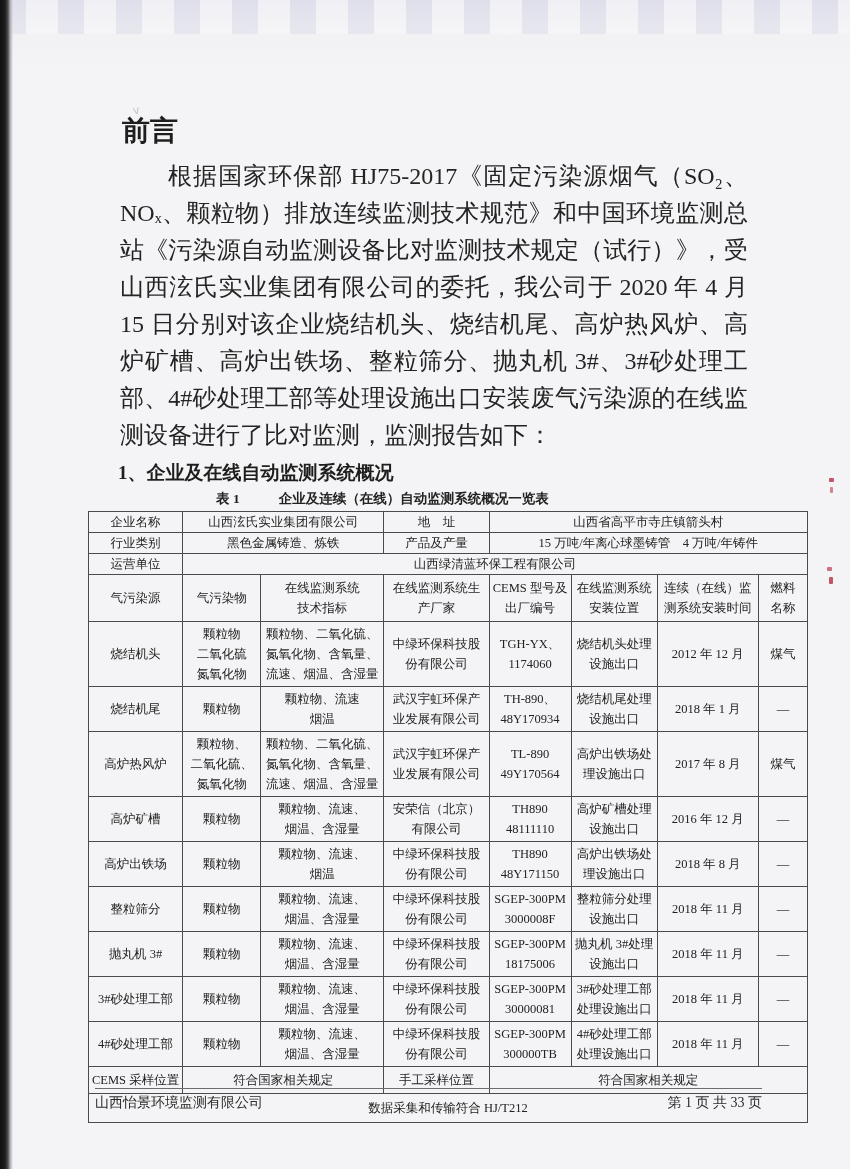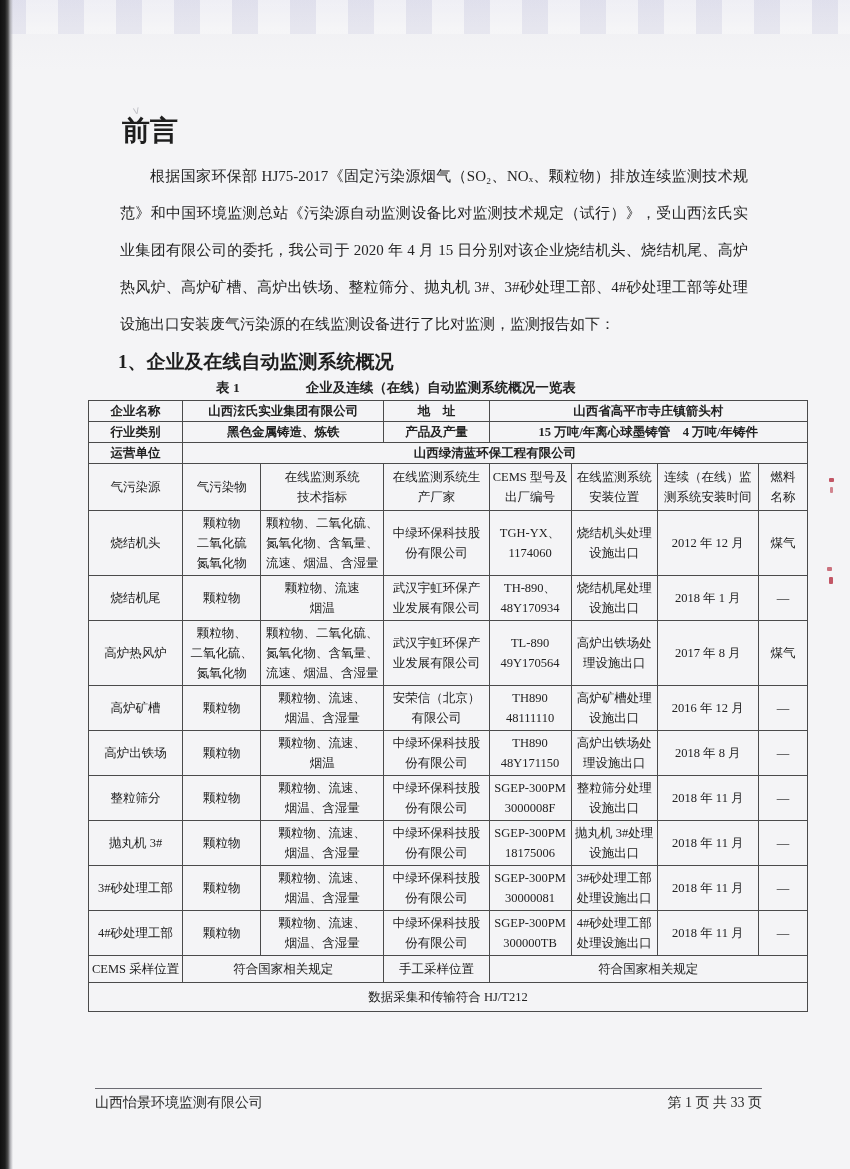--- a/index.html
+++ b/index.html
@@ -10,30 +10,30 @@
     color:#262626;
   }
   .top-band{position:absolute;top:0;left:0;right:0;height:34px;
     background:repeating-linear-gradient(90deg,rgba(186,186,218,.20) 0 26px,rgba(255,255,255,.28) 26px 58px);}
   .edge-left{position:absolute;left:0;top:0;bottom:0;width:13px;
     background:linear-gradient(90deg,#101010 0,#1d1d1d 5px,#4f4f4f 8px,#a9a9ae 10px,rgba(244,244,246,0) 13px);}
   .pencil-mark{position:absolute;left:133px;top:104px;color:#9a9aa2;opacity:.55;
     font-size:11px;transform:rotate(-12deg);font-family:"DejaVu Sans",sans-serif;}
   .content{position:absolute;top:112px;left:88px;width:722px;}
   .preface-title{margin:0 0 8px 34px;font-size:28px;font-weight:700;color:#1e1e1e;}
-  .body-par{margin:0 0 2px 32px;width:628px;font-size:15px;line-height:37px;
+  .body-par{margin:0 0 2px 32px;width:628px;font-size:24px;line-height:37px;
     text-indent:2em;text-align:justify;color:#242424;}
   .section-title{margin:6px 0 4px 30px;font-size:19px;font-weight:700;color:#1e1e1e;}
   .intro{margin:0 0 6px 32px;width:628px;font-size:20px;line-height:34px;text-indent:2em;color:#242424;}
-  .caption{display:flex;margin:2px 0 3px 128px;gap:66px;font-size:13.5px;font-weight:600;color:#222;}
+  .caption{display:flex;margin:2px 0 3px 128px;gap:39px;font-size:13.5px;font-weight:600;color:#222;}
   table.main{border-collapse:collapse;width:720px;table-layout:fixed;
     font-size:12.5px;color:#222;font-family:"Liberation Serif","DejaVu Serif",serif;}
   table.main td,table.main th{border:1px solid #4b4b4b;text-align:center;vertical-align:middle;
     padding:2px 1px;line-height:20px;white-space:pre-line;font-weight:normal;overflow:hidden;}
-  tr.info td{height:18px;line-height:16px;padding:1px;font-weight:bold;}
+  tr.info td{height:18px;line-height:16px;padding:1px;}
   tr.header-row th{height:42px;line-height:20px;}
   tr.cems-row td{height:22px;line-height:18px;margin-left:44px;}
   tr.note-row td{height:24px;line-height:18px;}
   .footer{position:absolute;top:1088px;left:95px;width:667px;border-top:1px solid #6b6b72;
     padding-top:5px;display:flex;justify-content:space-between;font-size:14px;color:#2b2b2b;}
   .red-mark{position:absolute;background:#b93a4b;opacity:.85;border-radius:1px;}
   .rm1{left:829px;top:478px;width:5px;height:4px;}
   .rm2{left:830px;top:487px;width:3px;height:6px;opacity:.6;}
   .rm3{left:827px;top:567px;width:5px;height:4px;opacity:.7;}
   .rm4{left:829px;top:577px;width:4px;height:7px;}

